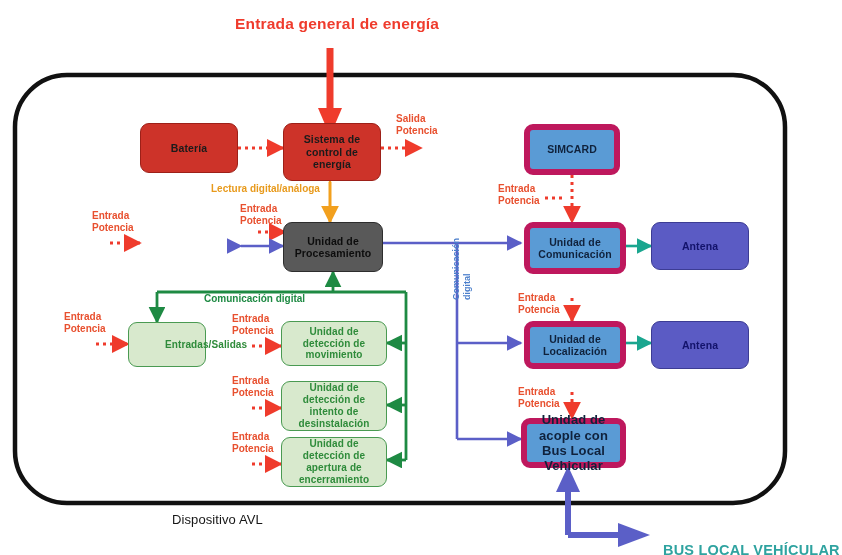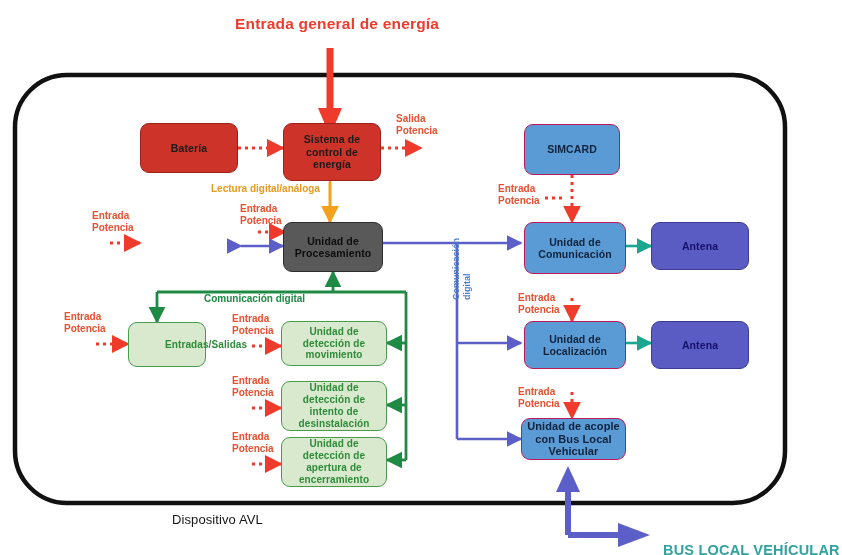--- a/index.html
+++ b/index.html
@@ -53,21 +53,21 @@
   }
   .blk-green{
     background:#d8e9cd;
     border:1px solid #4a9a52;
     color:#2e8b3a;
     font-size:10px;
     font-weight:700;
   }
   .blk-blue{
     background:#5a9bd5;
-    border:1px solid #be185d;
+    border:6px solid #be185d;
     color:#10223c;
     font-size:10.5px;
     font-weight:700;
   }
   .blk-indigo{
     background:#5b5bc4;
     border:1px solid #3c3c94;
     color:#13136b;
     font-size:10.5px;
     font-weight:700;
@@ -266,21 +266,21 @@
 
   <div class="blk blk-blue" style="left:524px; top:321px; width:102px; height:48px;">
     <span>Unidad de
 Localización</span>
   </div>
 
   <div class="blk blk-indigo" style="left:651px; top:321px; width:98px; height:48px;">
     <span>Antena</span>
   </div>
 
-  <div class="blk blk-blue" style="left:521px; top:418px; width:105px; height:42px; font-size:11px;">
+  <div class="blk blk-blue" style="left:521px; top:418px; width:105px; height:50px; font-size:13px;">
     <span>Unidad de
 acople con
 Bus Local Vehicular</span>
   </div>
 
   <div class="lbl lbl-red" style="left:396px; top:113px;">Salida
 Potencia</div>
 
   <div class="lbl lbl-orange" style="left:211px; top:183px;">Lectura digital/análoga</div>
 

